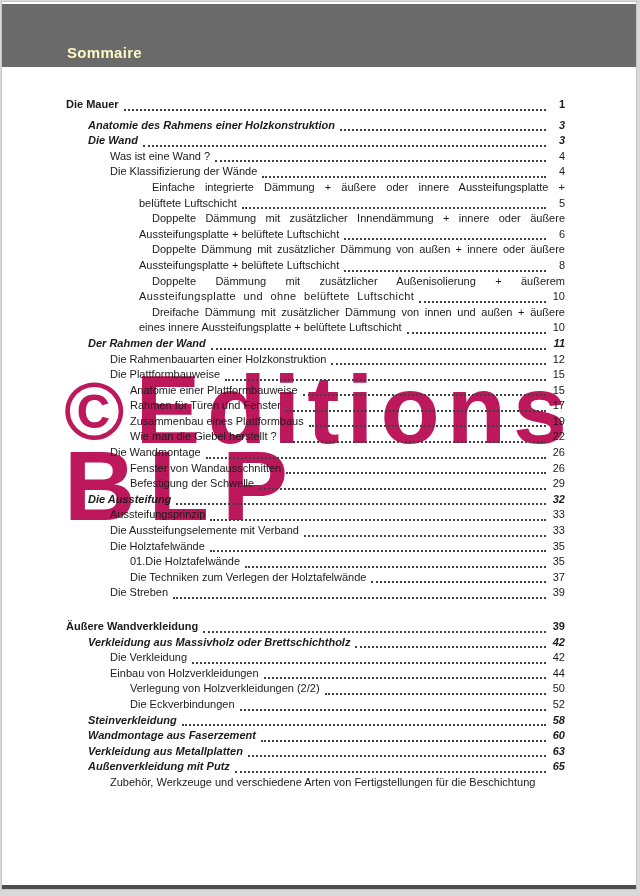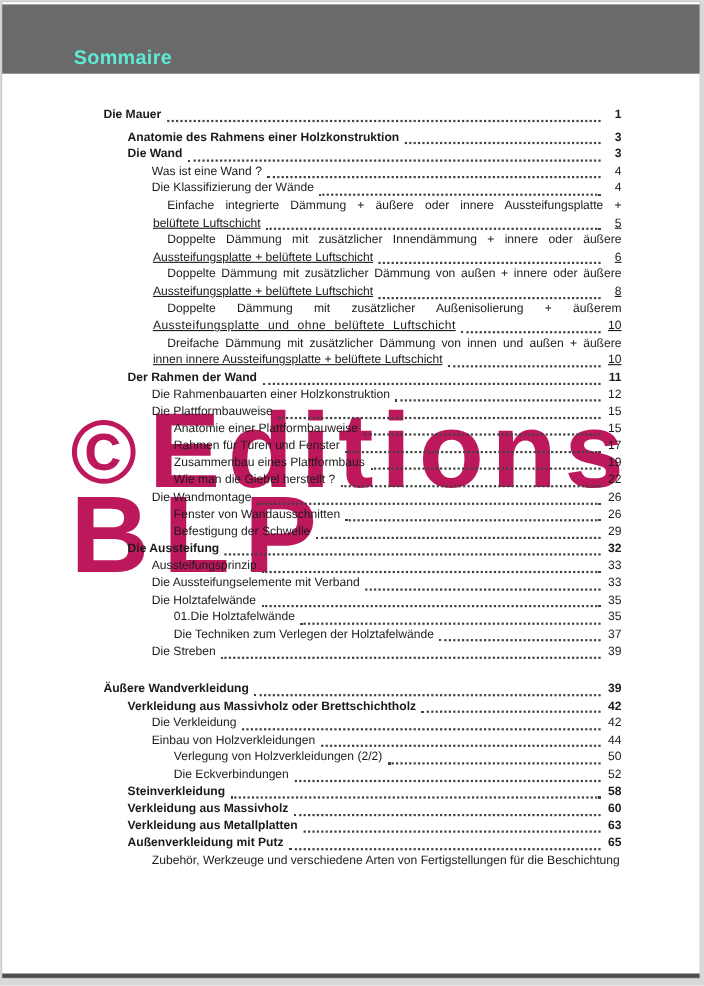--- a/index.html
+++ b/index.html
@@ -13,49 +13,49 @@
     box-sizing:border-box; background:#ffffff; border:1px solid #c6c6c6;
     overflow:hidden;
   }
   
   .header-band {
     position:absolute; left:-1px; right:-1px; top:2px; height:63px;
     background:#6a6a6a; z-index:3;
   }
   .page-title {
     position:absolute; left:66px; top:41px;
-    color:#5eead4; font-size:18px; font-weight:bold; letter-spacing:.3px;
+    color:#fef9c3; font-size:15px; font-weight:bold; letter-spacing:.3px;
     line-height:15px;
   }
   
   .watermark {
     position:absolute; inset:0; z-index:1; overflow:hidden;
     color:#e3e3e3; font-weight:bold; pointer-events:none; white-space:nowrap;
   }
   .wm-row1 { position:absolute; left:62px; top:352px; font-size:97px; letter-spacing:7px; }
   .wm-copy { font-size:82px; margin-right:4px; vertical-align:4px; }
   .wm-row2 { position:absolute; left:62px; top:427px; font-size:99px; letter-spacing:13px; }
   
   .toc {
     position:absolute; left:0; right:0; top:95px; z-index:2;
     padding-right:71px; font-size:11px; color:#1b1b1b;
   }
   .entry { line-height:15.6px; }
   .entry:first-child { margin-bottom:5px; }
   .entry.gap { margin-top:18px; }
   .b  { font-weight:bold; }
-  .bi { font-weight:bold; }
+  .bi { font-weight:bold; font-style:italic; }
   .lv0 { margin-left:64px; }
   .lv1 { margin-left:86px; }
   .lv2 { margin-left:108px; }
   .lv3 { margin-left:116px; }
   .lv4 { margin-left:128px; }
   .jline { text-align:justify; text-align-last:justify;padding-left:34px; }
-  .row { display:flex; align-items:flex-end;margin-left:28px; }
-  .row.cont { margin-left:21px;text-decoration:underline; }
+  .row { display:flex; align-items:flex-end; }
+  .row.cont { margin-left:21px; }
   .label { white-space:nowrap; }
   .label.wide { word-spacing:4px; letter-spacing:.4px; }
   .dots {
     flex:1 1 auto; height:0; min-width:8px;
     border-bottom:2px dotted #414141;
     margin:0 4px 2px 5px;
   }
   .pageno { min-width:15px; text-align:right; white-space:nowrap; }
   
   .footer-band {
@@ -141,21 +141,21 @@
         <div class="jline">Doppelte Dämmung mit zusätzlicher Außenisolierung + äußerem</div>
         <div class="row cont">
           <span class="label wide">Aussteifungsplatte und ohne belüftete Luftschicht</span>
           <span class="dots"></span>
           <span class="pageno">10</span>
         </div>
       </div>
       <div class="entry lv3 n">
         <div class="jline">Dreifache Dämmung mit zusätzlicher Dämmung von innen und außen + äußere</div>
         <div class="row cont">
-          <span class="label">innen innere Aussteifungsplatte + belüftete Luftschicht</span>
+          <span class="label">eines innere Aussteifungsplatte + belüftete Luftschicht</span>
           <span class="dots"></span>
           <span class="pageno">10</span>
         </div>
       </div>
       <div class="entry lv1 bi">
         <div class="row">
           <span class="label">Der Rahmen der Wand</span>
           <span class="dots"></span>
           <span class="pageno">11</span>
         </div>
@@ -316,21 +316,21 @@
       </div>
       <div class="entry lv1 bi">
         <div class="row">
           <span class="label">Steinverkleidung</span>
           <span class="dots"></span>
           <span class="pageno">58</span>
         </div>
       </div>
       <div class="entry lv1 bi">
         <div class="row">
-          <span class="label">Verkleidung aus Massivholz</span>
+          <span class="label">Wandmontage aus Faserzement</span>
           <span class="dots"></span>
           <span class="pageno">60</span>
         </div>
       </div>
       <div class="entry lv1 bi">
         <div class="row">
           <span class="label">Verkleidung aus Metallplatten</span>
           <span class="dots"></span>
           <span class="pageno">63</span>
         </div>

